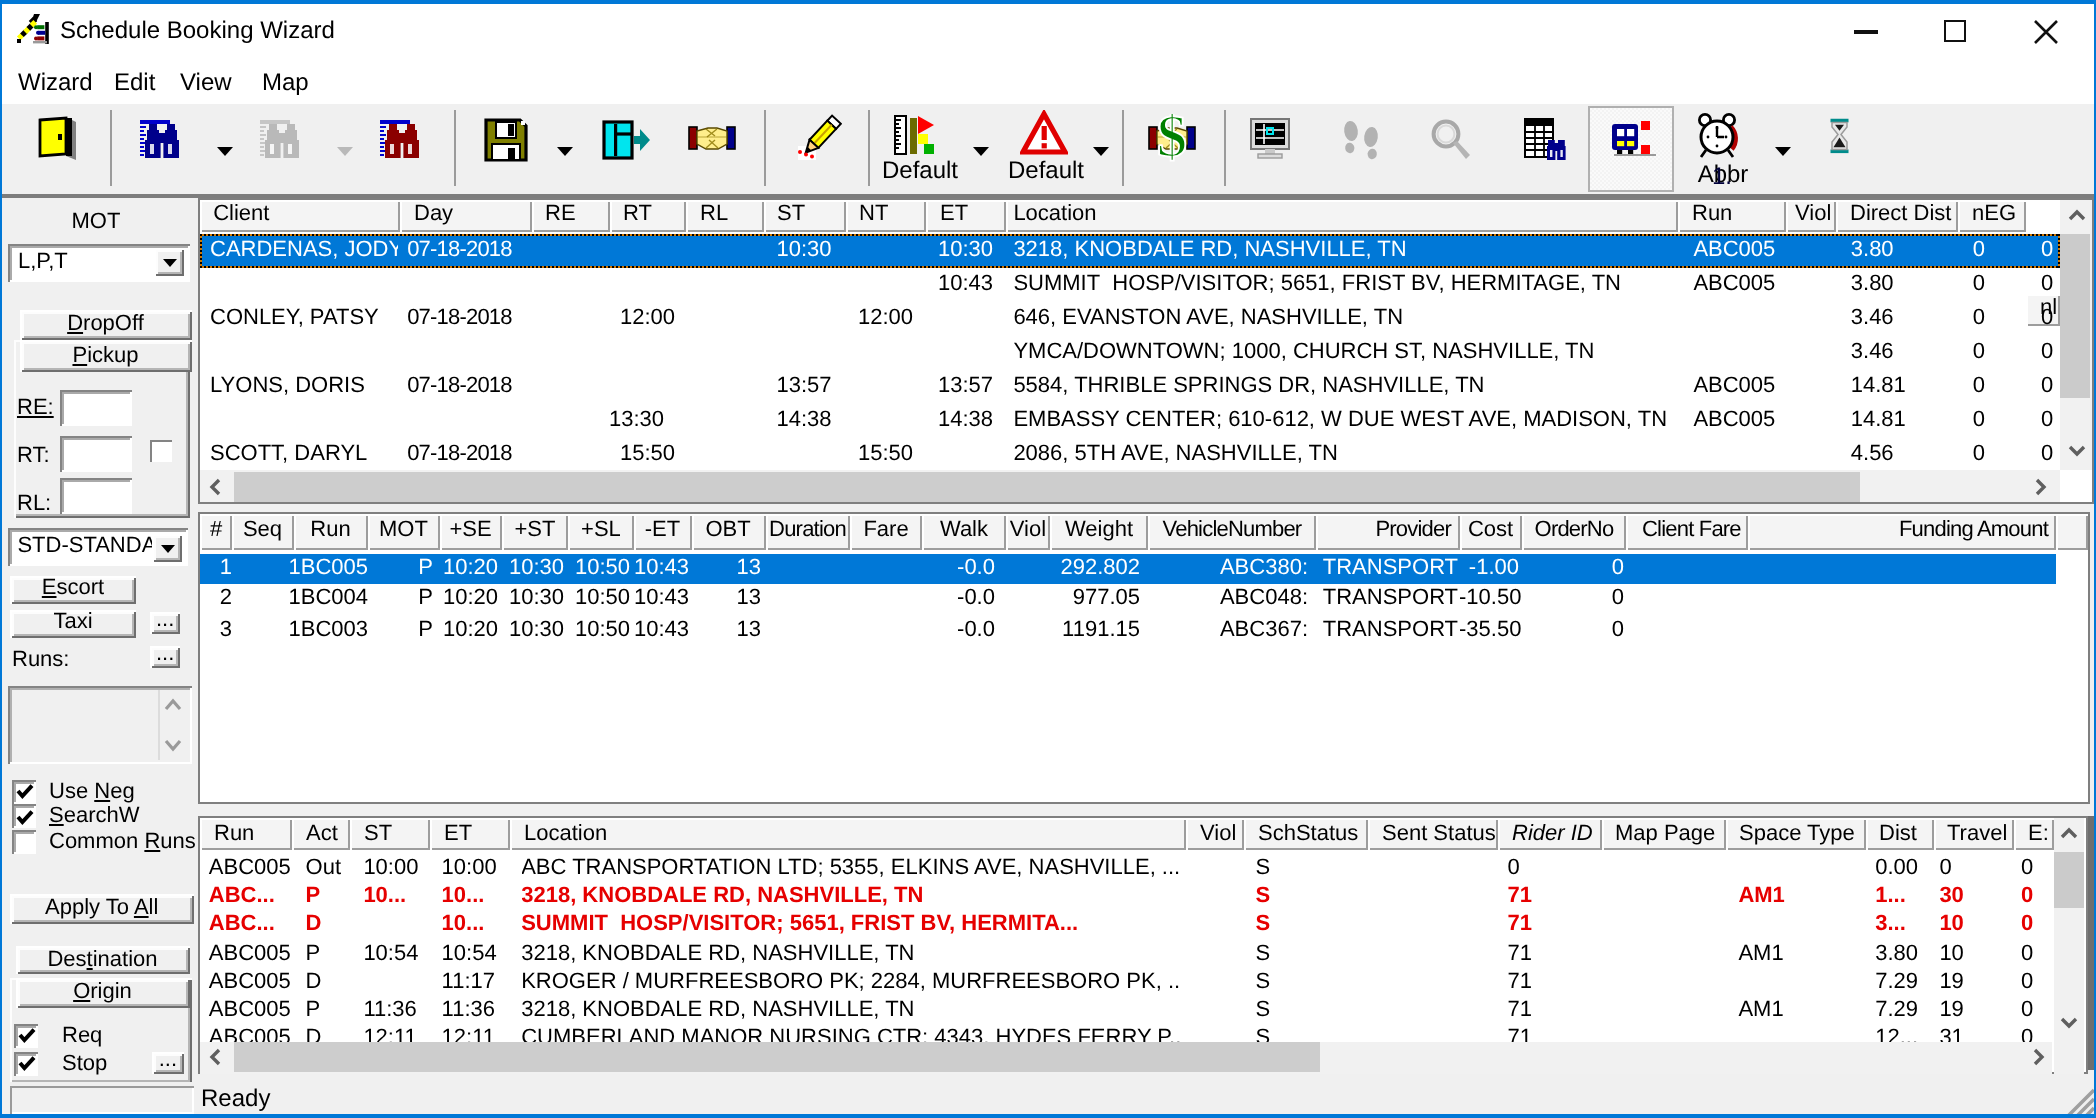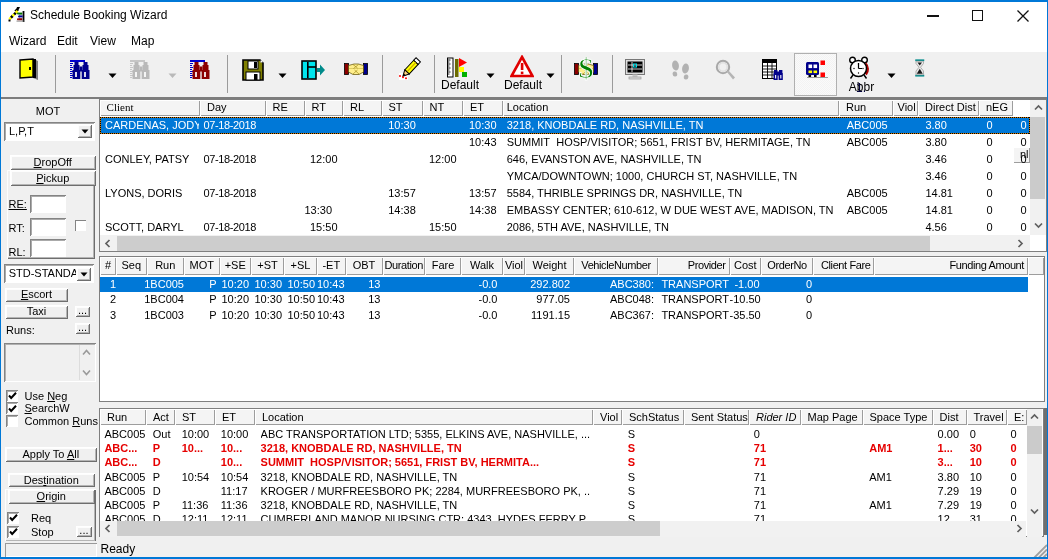--- a/index.html
+++ b/index.html
@@ -320,21 +320,21 @@
     <path d="M1 3.5 L3.2 6 L8 0.8" stroke="#000" stroke-width="2" fill="none"></path>
   </svg>
 <div style="position:absolute;left:31px;top:511.8px;width:75px;height:12px;line-height:12.5px;font-size:11px;color:#000;white-space:nowrap;">Req</div>
 <div style="position:absolute;left:6.5px;top:525.5px;width:12px;height:12px;background:#fff;box-shadow:inset 1px 1px 0 #848484, inset -1px -1px 0 #fff, inset 2px 2px 0 #aaa;"></div>
 <svg style="position:absolute;left:8.5px;top:528.0px" width="9" height="8" viewBox="0 0 9 8">
     <path d="M1 3.5 L3.2 6 L8 0.8" stroke="#000" stroke-width="2" fill="none"></path>
   </svg>
 <div style="position:absolute;left:31px;top:525.5px;width:75px;height:12px;line-height:12.5px;font-size:11px;color:#000;white-space:nowrap;">Stop</div>
 <div class="btn3d" style="left:76.2px;top:526px;width:15.5px;height:11px;line-height:8px;">...</div>
 <div style="position:absolute;left:99px;top:99px;width:948px;height:153px;background:#fff;border:1px solid #7f7f7f;"></div>
-<div class="hseg" style="left:100px;top:100px;width:100px;height:16px;line-height:15px;padding-left:6.6px;font-family:Liberation Serif, serif;">Client</div>
+<div class="hseg" style="left:100px;top:100px;width:100px;height:16px;line-height:15px;padding-left:6.6px;">Client</div>
 <div class="hseg" style="left:200px;top:100px;width:65.5px;height:16px;line-height:15px;padding-left:7px;">Day</div>
 <div class="hseg" style="left:265.5px;top:100px;width:39.0px;height:16px;line-height:15px;padding-left:7px;">RE</div>
 <div class="hseg" style="left:304.5px;top:100px;width:38.5px;height:16px;line-height:15px;padding-left:7px;">RT</div>
 <div class="hseg" style="left:343px;top:100px;width:38.5px;height:16px;line-height:15px;padding-left:7px;">RL</div>
 <div class="hseg" style="left:381.5px;top:100px;width:41.0px;height:16px;line-height:15px;padding-left:7px;">ST</div>
 <div class="hseg" style="left:422.5px;top:100px;width:40.5px;height:16px;line-height:15px;padding-left:7px;">NT</div>
 <div class="hseg" style="left:463px;top:100px;width:39.5px;height:16px;line-height:15px;padding-left:7px;">ET</div>
 <div class="hseg" style="left:502.5px;top:100px;width:336.5px;height:16px;line-height:15px;padding-left:4.2px;">Location</div>
 <div class="hseg" style="left:839px;top:100px;width:53.5px;height:16px;line-height:15px;padding-left:7px;">Run</div>
 <div class="hseg" style="left:892.5px;top:100px;width:25.5px;height:16px;line-height:15px;padding-left:5px;">Viol</div>

